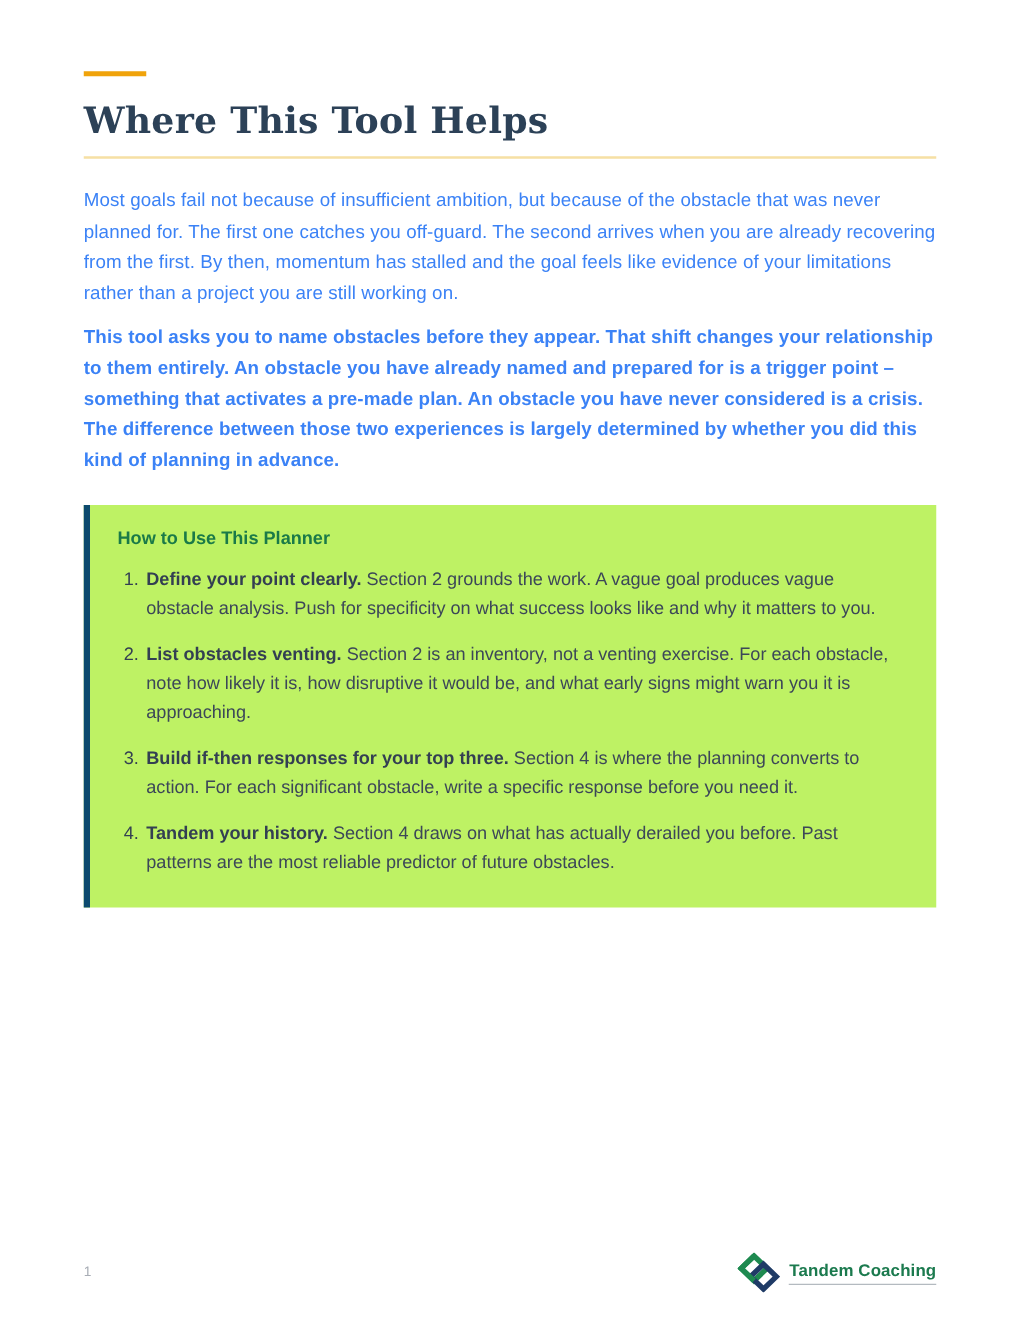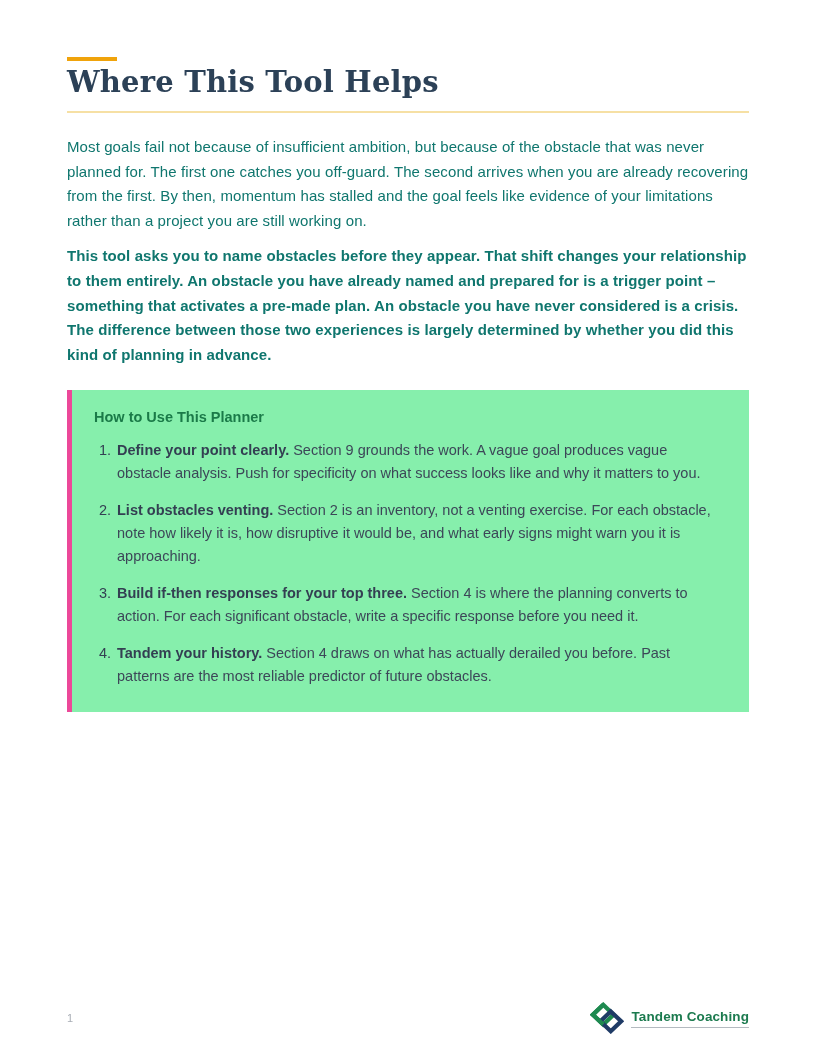--- a/index.html
+++ b/index.html
@@ -20,42 +20,42 @@
     width: 50px;
     height: 4px;
     background: #f0a30b;
   }
   h1.page-title {
     font-family: "DejaVu Serif", "Liberation Serif", serif;
     font-weight: 700;
     font-size: 29px;
     line-height: 38px;
     color: #2c4157;
-    margin-top: 2px;
+    margin-top: 16px;
     letter-spacing: 0.2px;
   }
   .heading-rule {
     height: 2px;
     background: #f6e0a4;
     margin-top: 10px;
   }
 
   p.body-para {
     font-size: 15px;
     line-height: 24.6px;
-    color: #0f766e;
+    color: #3b82f6;
     margin-top: 22px;
     letter-spacing: 0.1px;
   }
   p.body-para + p.body-para { margin-top: 11px; font-weight: bold; }
 
   .callout {
     margin-top: 23px;
-    background: #86efac;
-    border-left: 5px solid #ec4899;
+    background: #bef264;
+    border-left: 5px solid #0c4a6e;
     padding: 17px 26px 24px 22px;
   }
   .callout-title {
     font-size: 14.5px;
     font-weight: 700;
     color: #1a7a48;
     line-height: 20px;
   }
   .callout-list { margin-top: 12px; }
   .callout-item {
@@ -123,21 +123,21 @@
 
     <p class="body-para">This tool asks you to name obstacles before they appear. That shift changes your relationship to them entirely. An obstacle you have already named and prepared for is a trigger point – something that activates a pre-made plan. An obstacle you have never considered is a crisis. The difference between those two experiences is largely determined by whether you did this kind of planning in advance.</p>
 
     <div class="callout">
       <div class="callout-title">How to Use This Planner</div>
 
       <div class="callout-list">
 
         <div class="callout-item">
           <span class="item-number">1.</span>
-          <span class="item-text"><strong class="item-lead">Define your point clearly.</strong><span> Section 9 grounds the work. A vague goal produces vague obstacle analysis. Push for specificity on what success looks like and why it matters to you.</span></span>
+          <span class="item-text"><strong class="item-lead">Define your point clearly.</strong><span> Section 2 grounds the work. A vague goal produces vague obstacle analysis. Push for specificity on what success looks like and why it matters to you.</span></span>
         </div>
 
         <div class="callout-item">
           <span class="item-number">2.</span>
           <span class="item-text"><strong class="item-lead">List obstacles venting.</strong><span> Section 2 is an inventory, not a venting exercise. For each obstacle, note how likely it is, how disruptive it would be, and what early signs might warn you it is approaching.</span></span>
         </div>
 
         <div class="callout-item">
           <span class="item-number">3.</span>
           <span class="item-text"><strong class="item-lead">Build if-then responses for your top three.</strong><span> Section 4 is where the planning converts to action. For each significant obstacle, write a specific response before you need it.</span></span>

